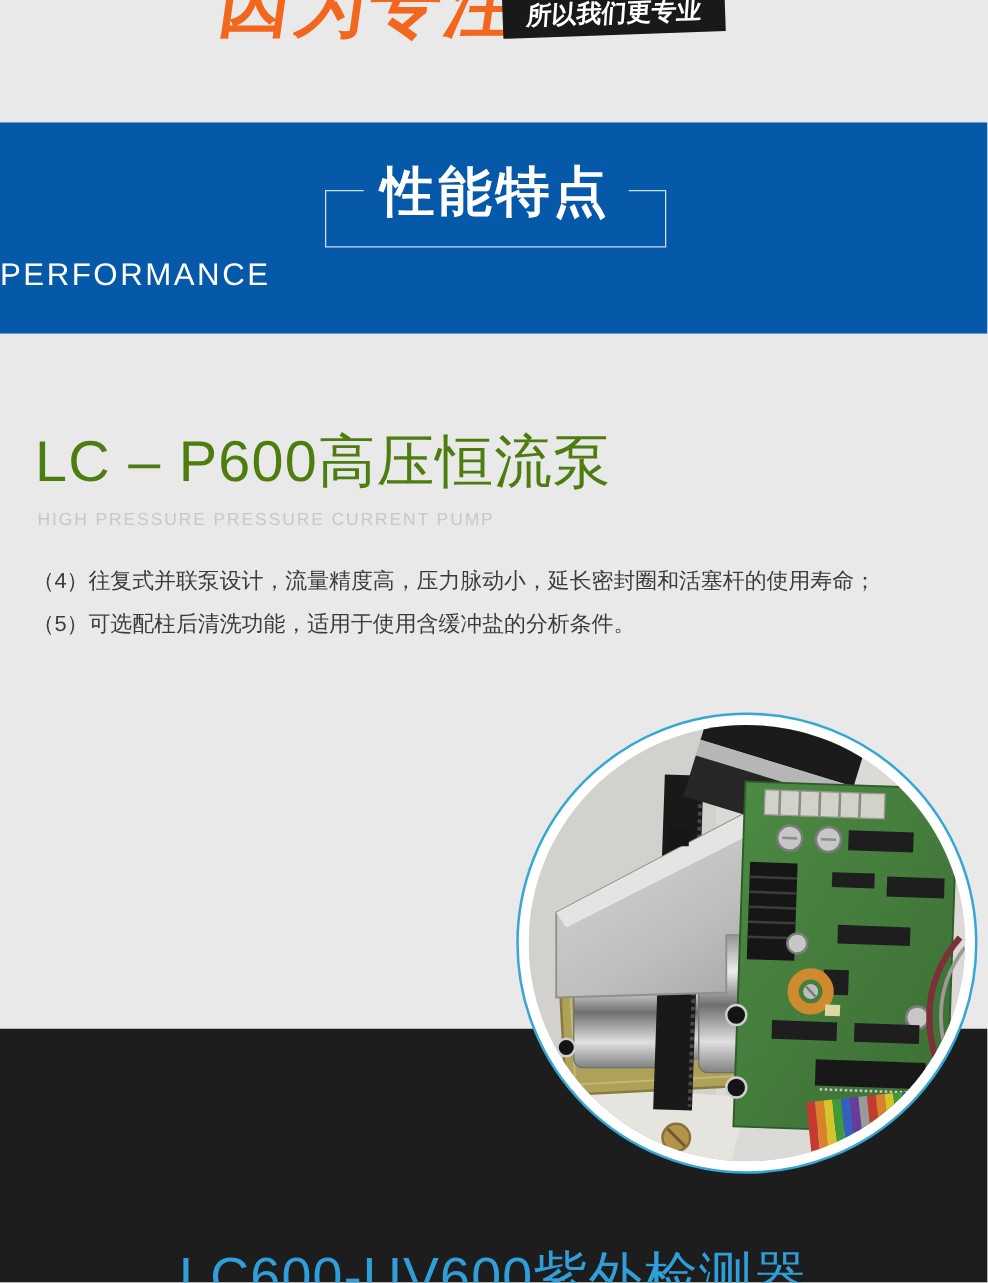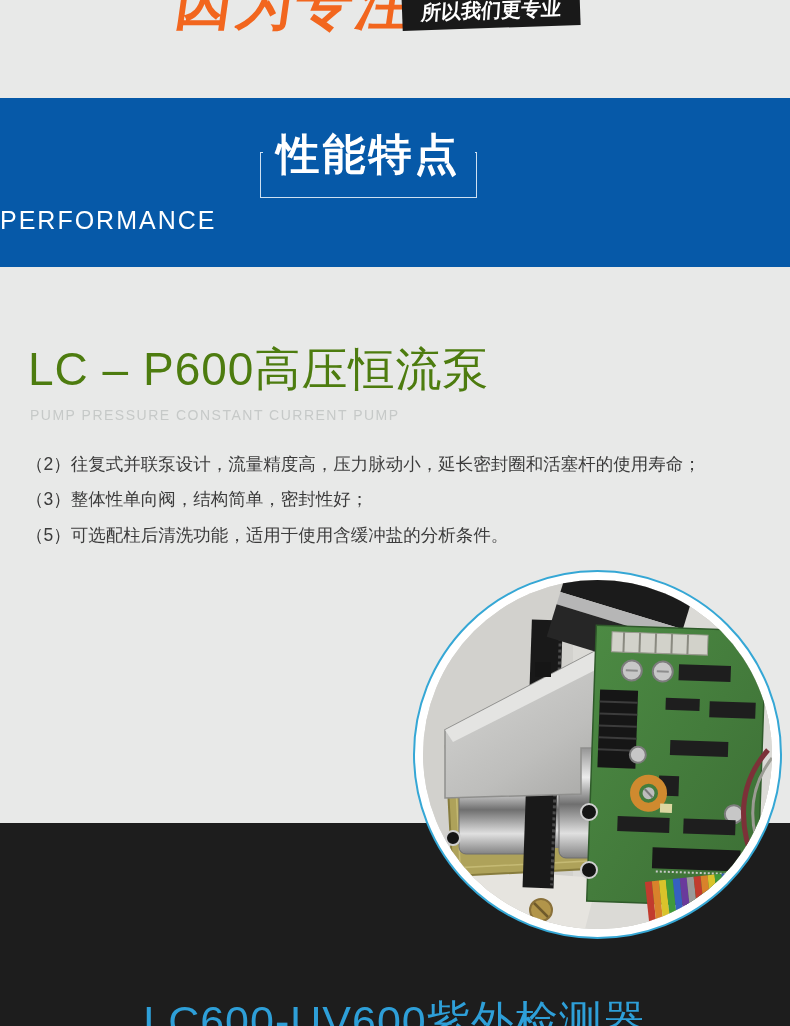--- a/index.html
+++ b/index.html
@@ -20,21 +20,21 @@
     background:#191919;transform:rotate(-2deg);
     display:flex;align-items:flex-end;justify-content:center;
   }
   .slogan-secondary{
     color:#ffffff;font-size:20px;font-weight:bold;white-space:nowrap;
     transform:skewX(-6deg);padding-bottom:4px;
   }
   
   .banner{position:relative;width:790px;height:169px;background:#0659a8;}
   .banner-box{
-    position:absolute;left:260px;top:54px;width:217px;height:46px;
+    position:absolute;left:260px;top:54px;width:273px;height:46px;
     border:1px solid rgba(228,238,248,0.9);box-sizing:border-box;
   }
   .banner-title{
     position:absolute;left:50%;top:-20px;transform:translateX(-50%);
     background:#0659a8;padding:0 14px;
     font-size:43px;line-height:1.0;font-weight:bold;color:#ffffff;
     letter-spacing:3px;white-space:nowrap;
   }
   .banner-sub{
     position:absolute;left:0;top:108px;width:100%;text-align:left;
@@ -84,24 +84,23 @@
 
 <div class="banner">
   <div class="banner-box">
     <span class="banner-title">性能特点</span>
   </div>
   <div class="banner-sub">PERFORMANCE</div>
 </div>
 
 <div class="content">
   <div class="product-title">LC – P600高压恒流泵</div>
-  <div class="product-subtitle">PUMP PRESSURE CONSTANT CURRENT PUMP</div>
+  <div class="product-subtitle">HIGH PRESSURE PRESSURE CURRENT PUMP</div>
   <ul class="features">
-    <li>（2）往复式并联泵设计，流量精度高，压力脉动小，延长密封圈和活塞杆的使用寿命；</li>
-    <li>（3）整体性单向阀，结构简单，密封性好；</li>
+    <li>（4）往复式并联泵设计，流量精度高，压力脉动小，延长密封圈和活塞杆的使用寿命；</li>
     <li>（5）可选配柱后清洗功能，适用于使用含缓冲盐的分析条件。</li>
   </ul>
 </div>
 
 <div class="footer">
   <div class="footer-title">LC600-UV600紫外检测器</div>
 </div>
 
 <div class="photo-circle">
   <div class="photo-inner">

